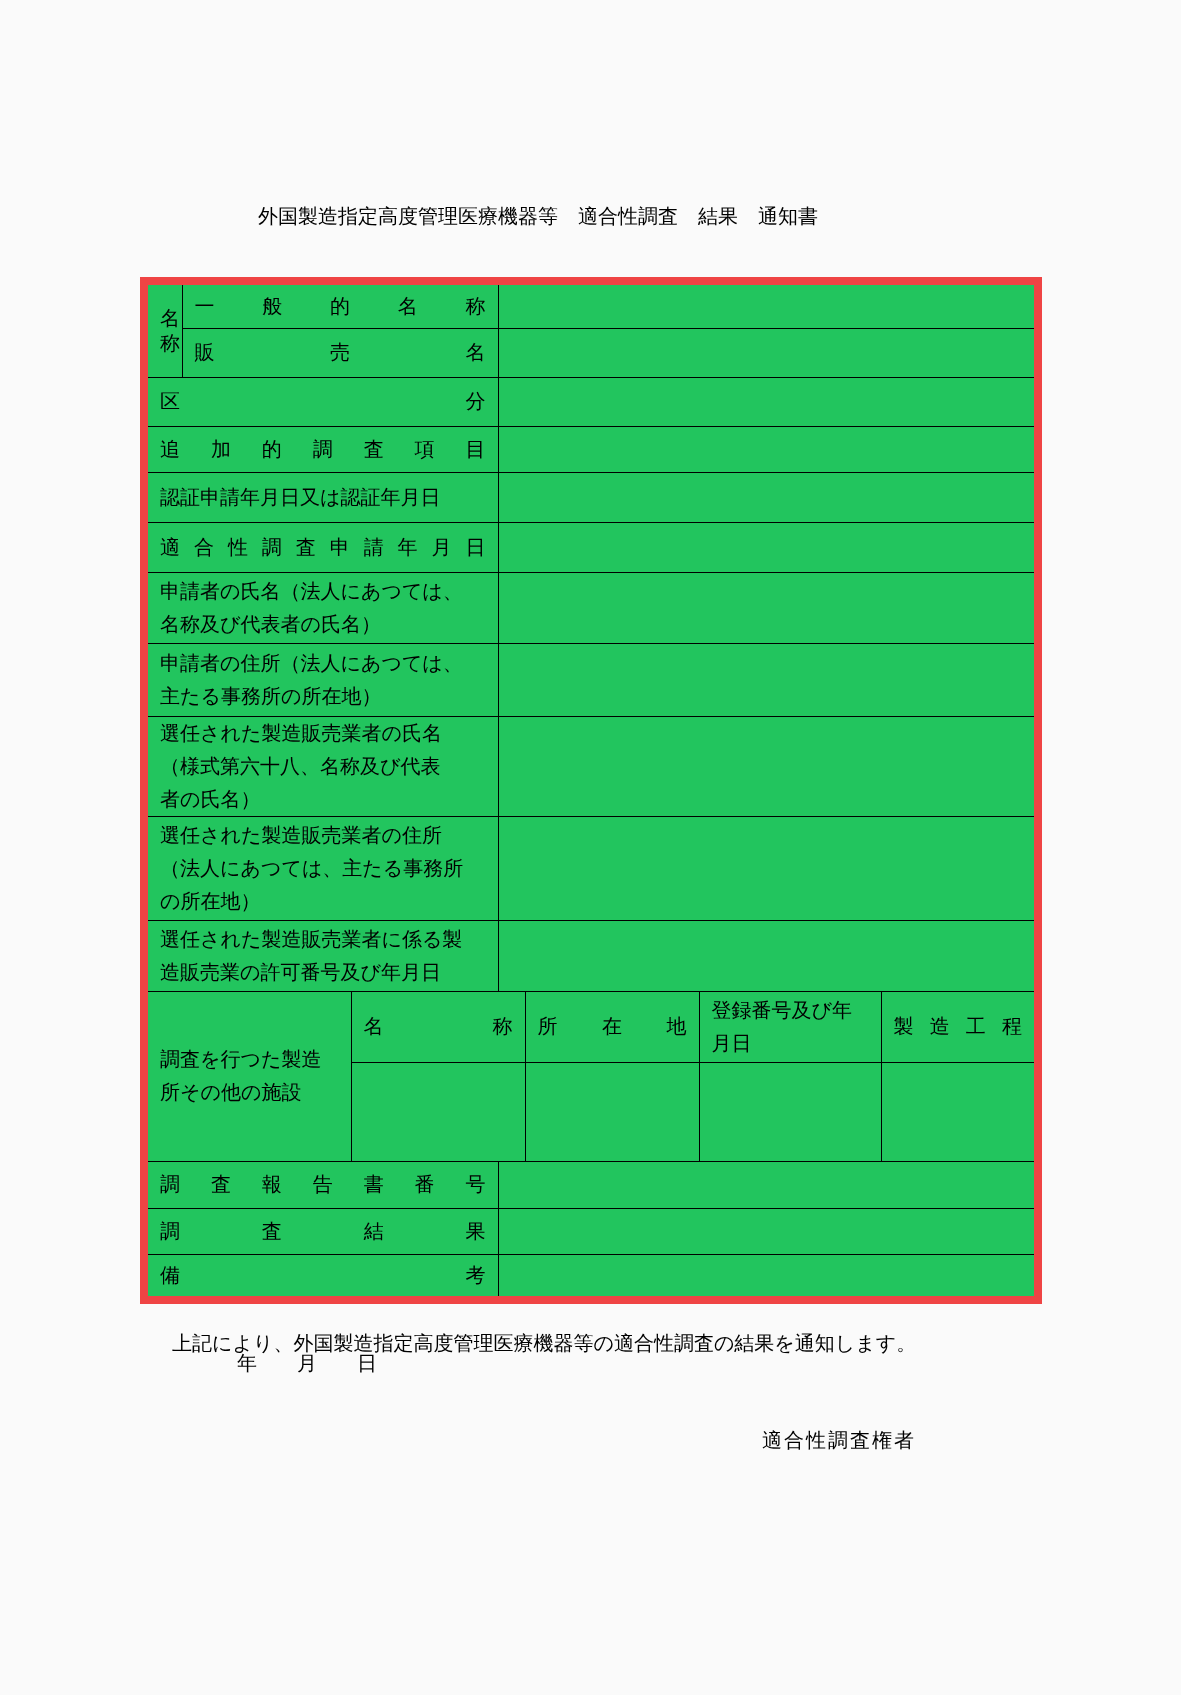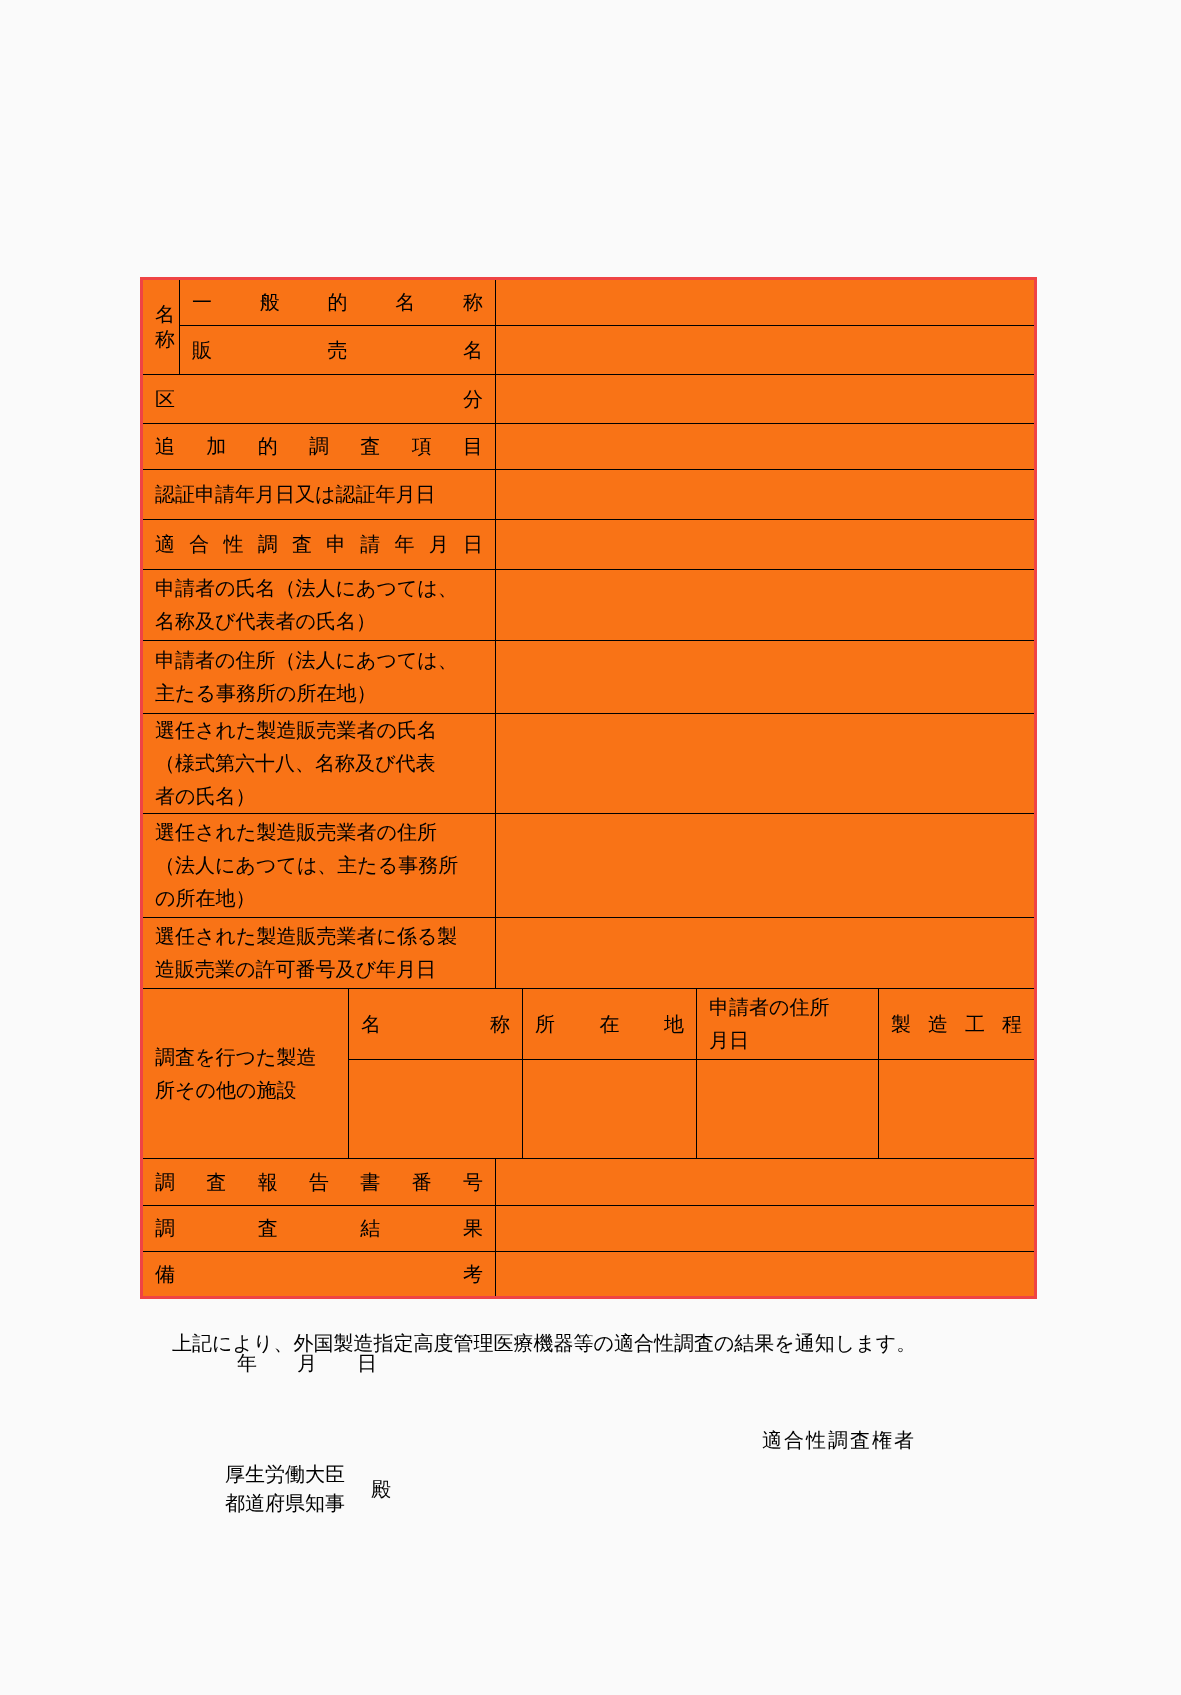--- a/index.html
+++ b/index.html
@@ -13,22 +13,22 @@
     font-size:20px;
     overflow:hidden;
   }
   .form-number{position:absolute;left:148px;top:135px;}
   .doc-title{position:absolute;left:258px;top:203px;white-space:pre;}
   table.form-table{
     position:absolute;left:140px;top:277px;
     width:894px;
     border-collapse:collapse;
     table-layout:fixed;
-    border:3px solid #ef4444;
-    background:#f97316;
+    border:8px solid #ef4444;
+    background:#22c55e;
   }
   table.form-table td{
     border:1px solid #000;
     vertical-align:middle;
     padding:0 12px;
     font-size:20px;
     overflow:hidden;
   }
   td.vert{
     padding:0 2px;
@@ -54,20 +54,21 @@
     display:flex;align-items:center;gap:26px;
   }
   .addressee .names div{line-height:29px;}
 </style>
 </head>
 <body>
 
 <div class="page">
 
 
+  <div class="doc-title">外国製造指定高度管理医療機器等　適合性調査　結果　通知書</div>
 
   <table class="form-table">
     <colgroup>
       <col style="width:38px">
       <col style="width:169px">
       <col style="width:147px">
       <col style="width:27px">
       <col style="width:174px">
       <col style="width:182px">
       <col style="width:157px">
@@ -176,21 +177,21 @@
               <span>称</span>
             </div>
           </td>
         <td>
             <div class="spread">
               <span>所</span>
               <span>在</span>
               <span>地</span>
             </div>
           </td>
-        <td class="ml">申請者の住所
+        <td class="ml">登録番号及び年
 月日</td>
         <td>
             <div class="spread">
               <span>製</span>
               <span>造</span>
               <span>工</span>
               <span>程</span>
             </div>
           </td>
       </tr>
@@ -236,21 +237,14 @@
       </tr>
     </tbody>
   </table>
 
   <div class="closing">上記により、外国製造指定高度管理医療機器等の適合性調査の結果を通知します。</div>
 
   <div class="date-line">年　　月　　日</div>
 
   <div class="authority">適合性調査権者</div>
 
-  <div class="addressee">
-    <div class="names">
-      <div>厚生労働大臣</div>
-      <div>都道府県知事</div>
-    </div>
-    <div class="dono">殿</div>
-  </div>
 
 </div>
 
 </body></html>

